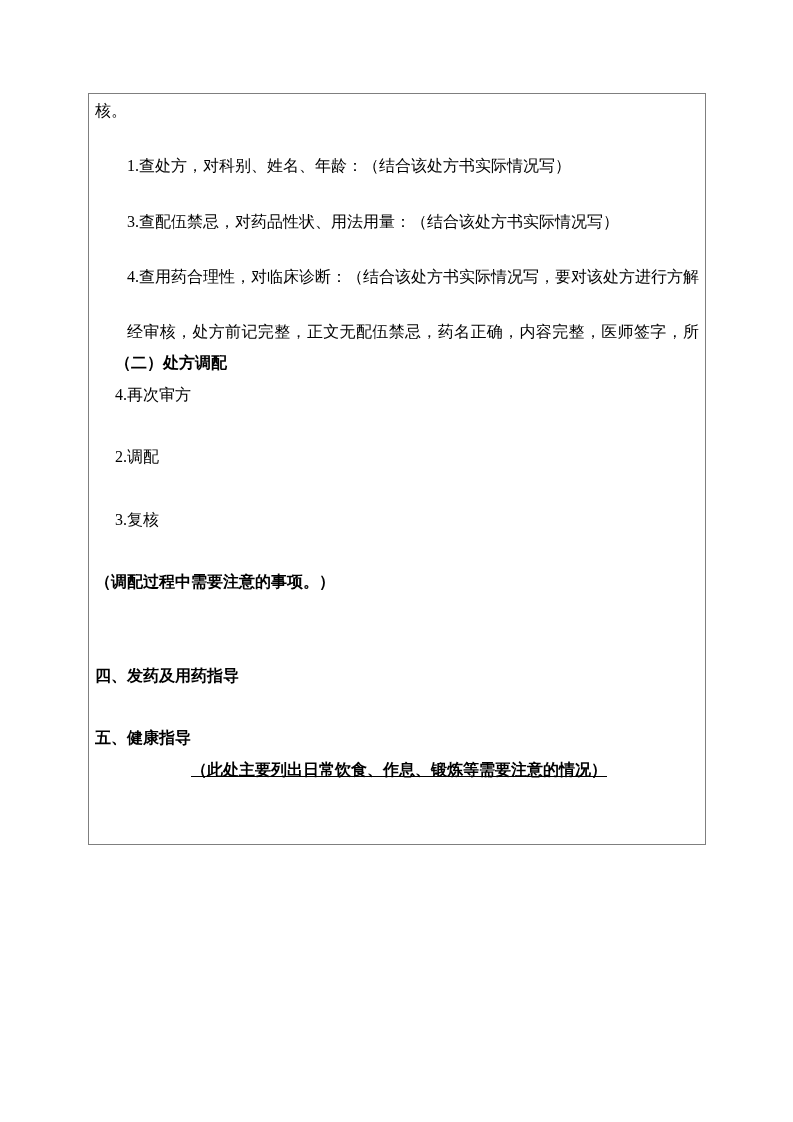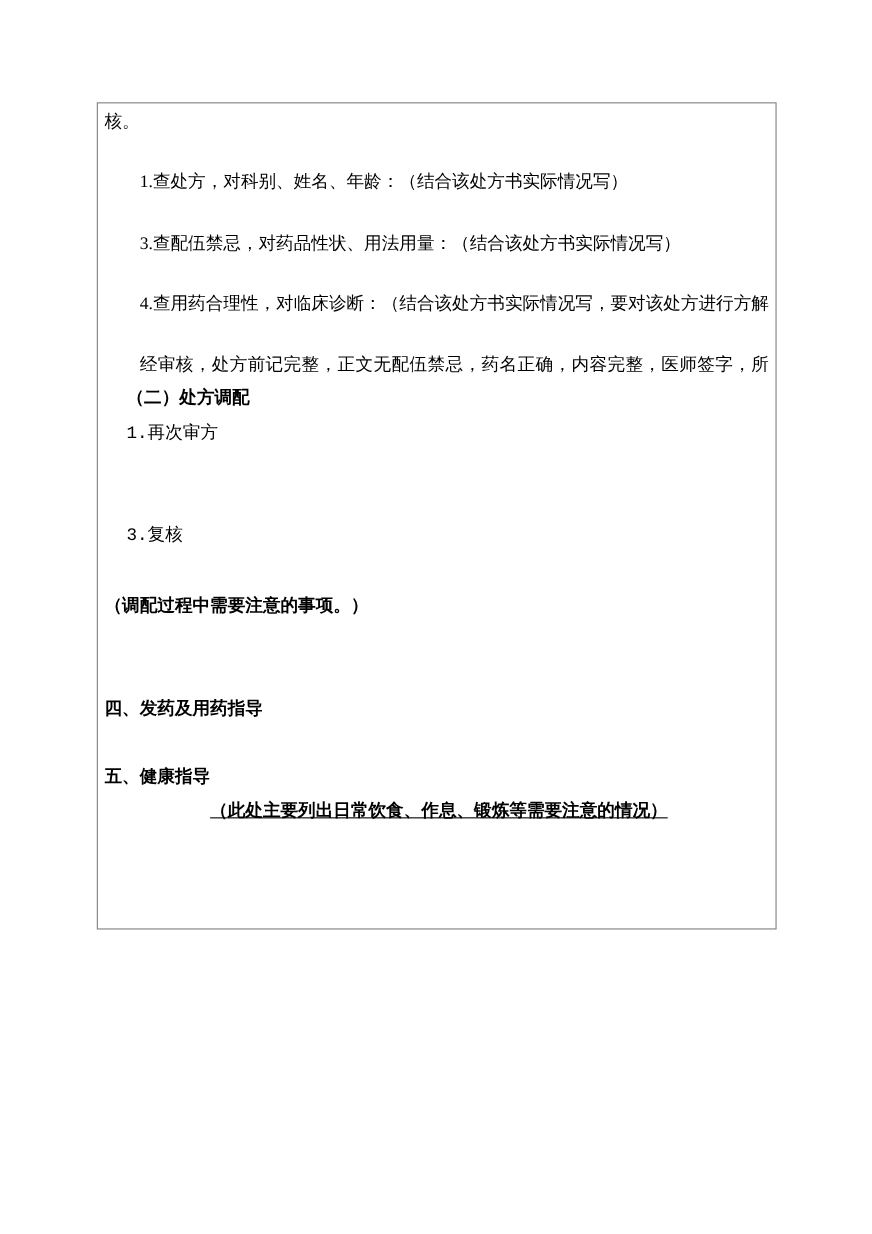--- a/index.html
+++ b/index.html
@@ -30,41 +30,42 @@
   .line {
     height: 31.25px;
     line-height: 31.25px;
     font-size: 16px;
     white-space: pre;
     overflow: hidden;
     color: #000000;
   }
   .b    { font-weight: bold; }
   .ind2   { text-indent: 2em; margin-top: 24px; }
-  .ind125 { text-indent: 1.25em; font-family: Liberation Mono, monospace; }
+  .ind125 { text-indent: 1.25em; }
   .ind6   { text-indent: 6em; text-decoration: underline; }
   .just {
     white-space: normal;
     text-align: justify;
     text-align-last: justify;
   }
 </style>
 </head>
 <body>
 
 <div class="page">
   <div class="doc-cell">
     <div class="line">核。</div>
     <div class="line ind2">1.查处方，对科别、姓名、年龄：（结合该处方书实际情况写）</div>
     <div class="line ind2">3.查配伍禁忌，对药品性状、用法用量：（结合该处方书实际情况写）</div>
     <div class="line ind2">4.查用药合理性，对临床诊断：（结合该处方书实际情况写，要对该处方进行方解）</div>
     <div class="line ind2 just">经审核，处方前记完整，正文无配伍禁忌，药名正确，内容完整，医师签字，所用</div>
     <div class="line ind125 b">（二）处方调配</div>
-    <div class="line ind125">1.再次审方</div>
+    <div class="line ind125">4.再次审方</div>
     <div class="line"></div>
+    <div class="line ind125">2.调配</div>
     <div class="line"></div>
     <div class="line ind125">3.复核</div>
     <div class="line"></div>
     <div class="line b">（调配过程中需要注意的事项。）</div>
     <div class="line"></div>
     <div class="line"></div>
     <div class="line b">四、发药及用药指导</div>
     <div class="line"></div>
     <div class="line b">五、健康指导</div>
     <div class="line ind6 b">（此处主要列出日常饮食、作息、锻炼等需要注意的情况）</div>

